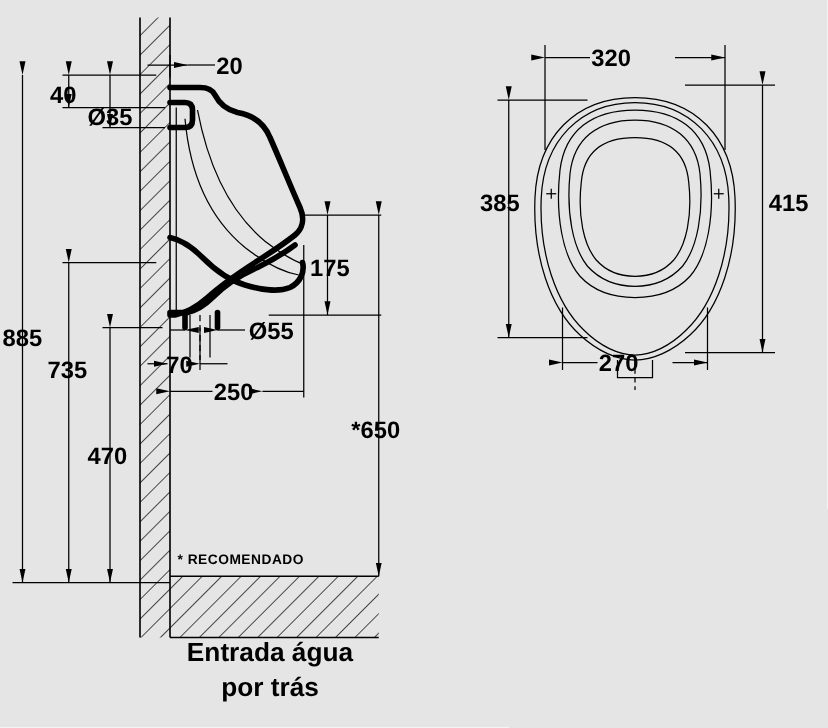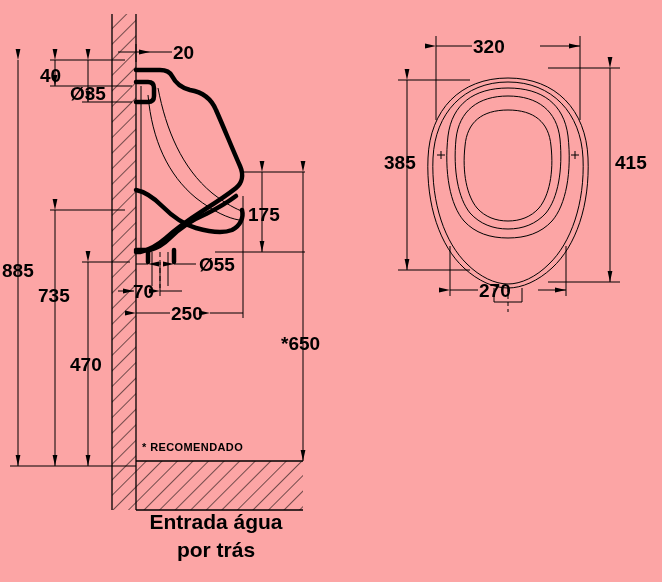--- a/index.html
+++ b/index.html
@@ -4,21 +4,21 @@
 <style>
   html, body {
     margin: 0;
     padding: 0;
     background: #ffffff;
   }
   #sheet {
     position: relative;
     width: 662px;
     height: 582px;
-    background: #fca5a5;
+    background: #e5e5e5;
     overflow: hidden;
     font-family: "Liberation Sans", sans-serif;
   }
   #sheet svg {
     position: absolute;
     left: 0;
     top: 0;
   }
   .dimtext {
     font-family: "Liberation Sans", sans-serif;

